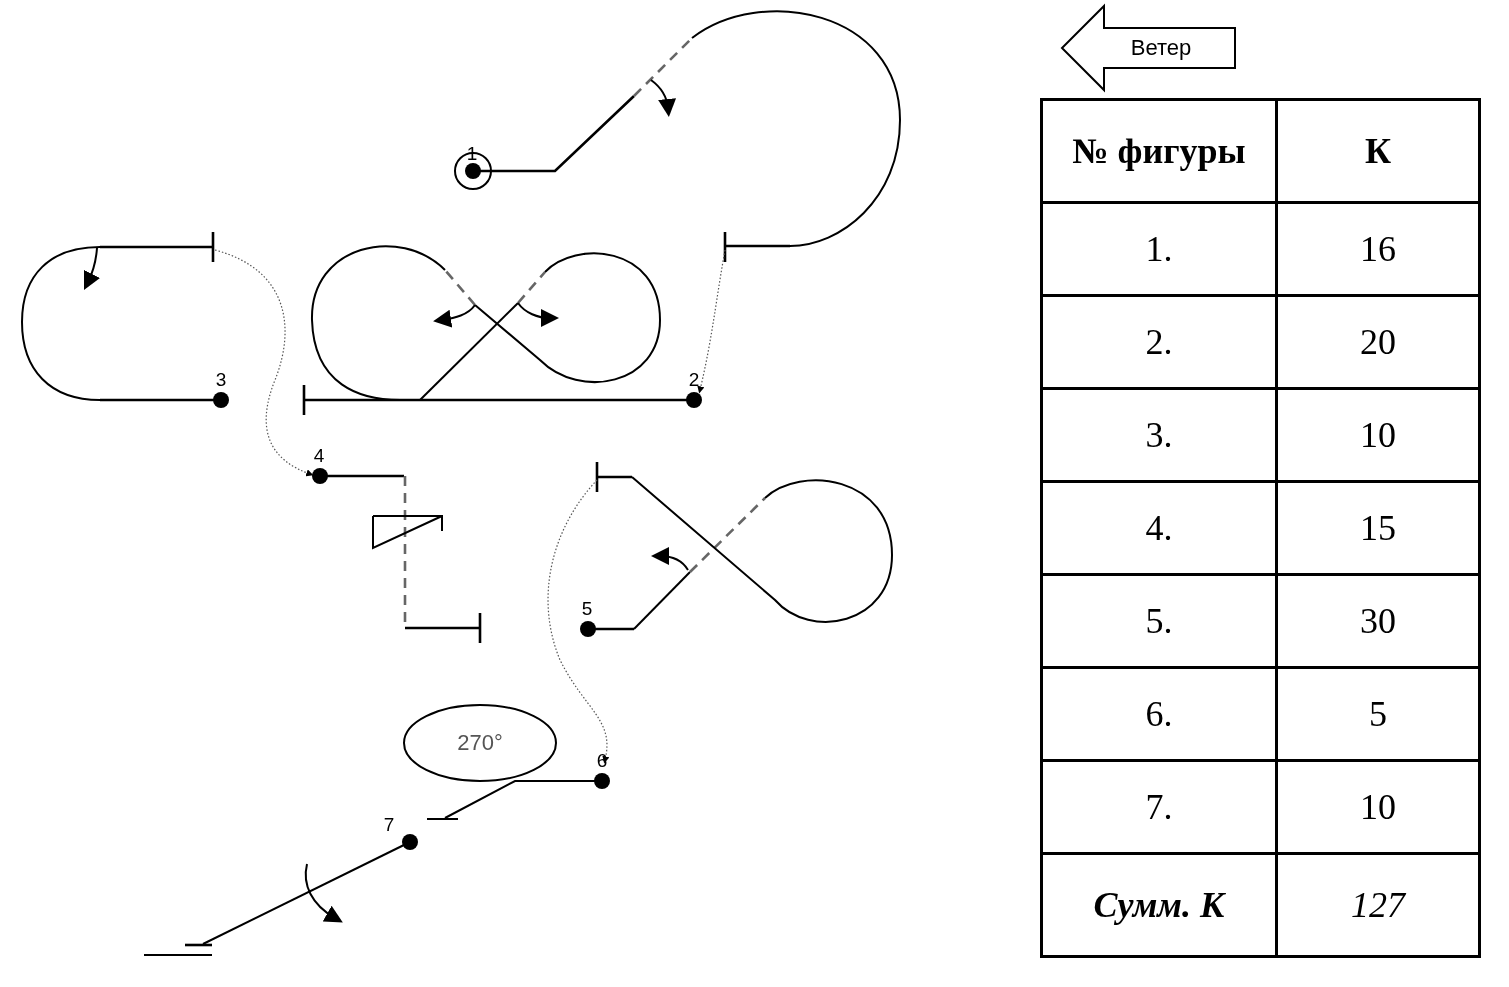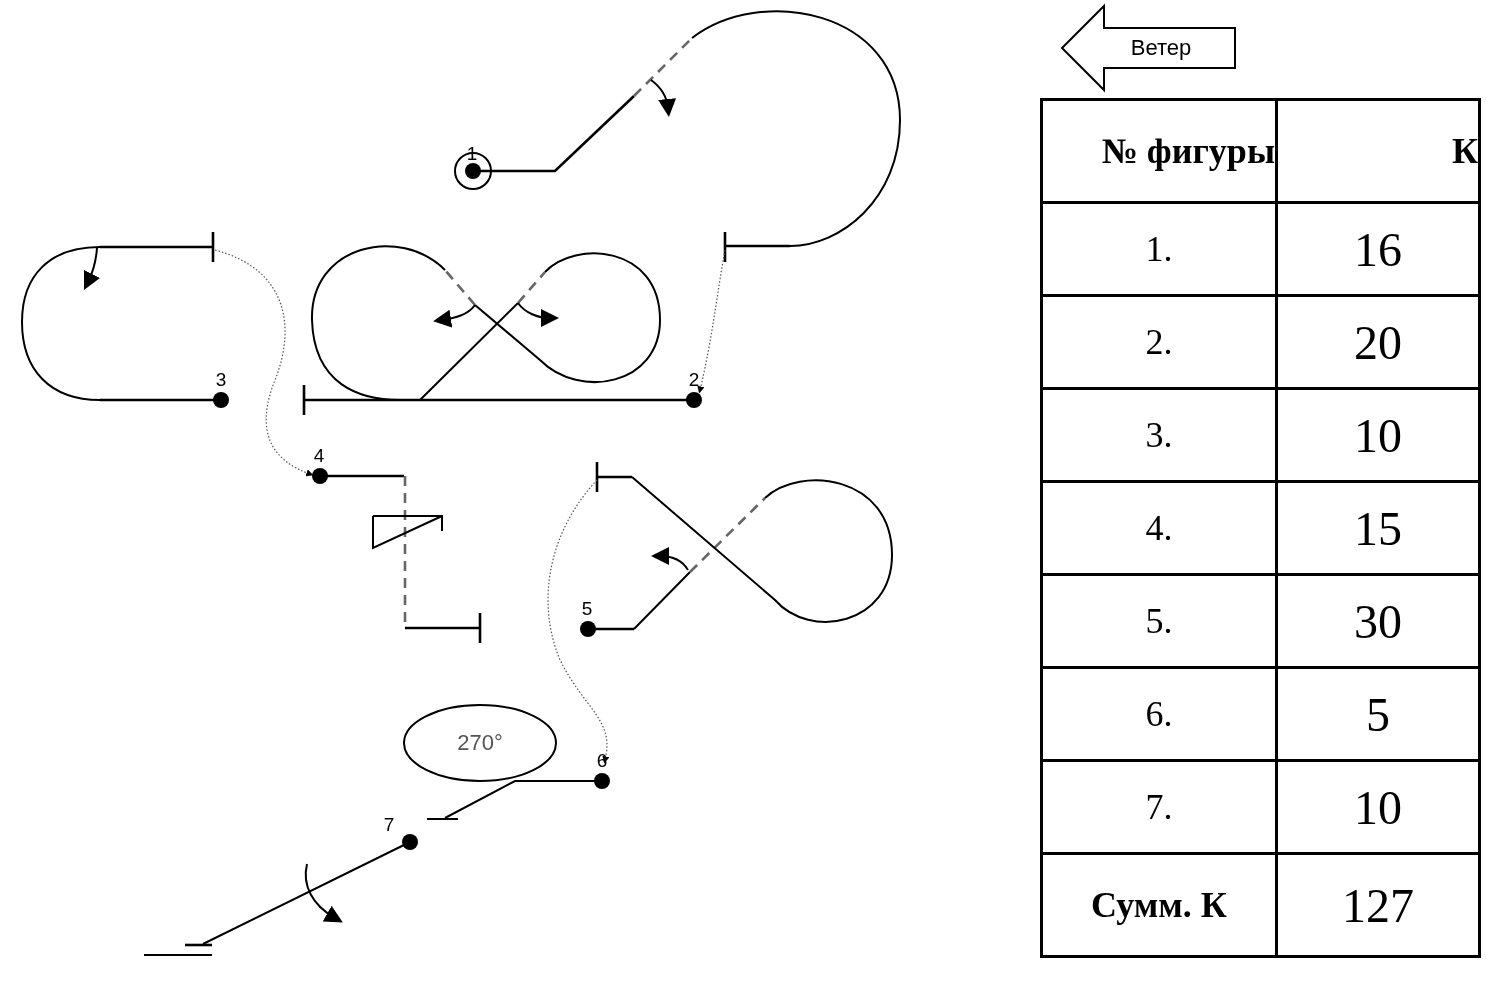--- a/index.html
+++ b/index.html
@@ -11,27 +11,27 @@
     .ln { stroke: #000; stroke-width: 2; fill: none; }
     .thick { stroke: #000; stroke-width: 2.6; fill: none; }
     .dash { stroke: #666; stroke-width: 2.6; stroke-dasharray: 10 7; fill: none; }
     .dot { stroke: #555; stroke-width: 1.2; stroke-dasharray: 1.5 2; fill: none; }
     #k-table {
       position: absolute; left: 1040px; top: 98px; width: 441px;
       border-collapse: collapse; font-family: "Liberation Serif", serif; color: #000;
     }
     #k-table td {
       border: 3px solid #000; text-align: center; padding: 0;
-      font-size: 48px;
+      font-size: 36px;
     }
     #k-table td.c1 { width: 232px; }
-    #k-table tr.hdr td { height: 100px; font-weight: bold; font-size: 36px; text-align: right; }
+    #k-table tr.hdr td { height: 100px; font-weight: bold; font-size: 36px; }
     #k-table tr.row td { height: 90px; }
     #k-table tr.row td.c1 { font-size: 36px; }
-    #k-table tr.sum td { height: 100px; }
+    #k-table tr.sum td { height: 100px; font-style: italic; }
     #k-table tr.sum td.c1 { font-weight: bold; font-size: 36px; }
   </style>
 </head>
 <body>
 
 <svg id="diagram" viewBox="0 0 1509 987" xmlns="http://www.w3.org/2000/svg">
   <defs>
     <marker id="ah" viewBox="0 0 10 10" refX="5" refY="5" markerWidth="9" markerHeight="9" orient="auto-start-reverse">
       <path d="M0,0 L10,5 L0,10 z" fill="#000"></path>
     </marker>

